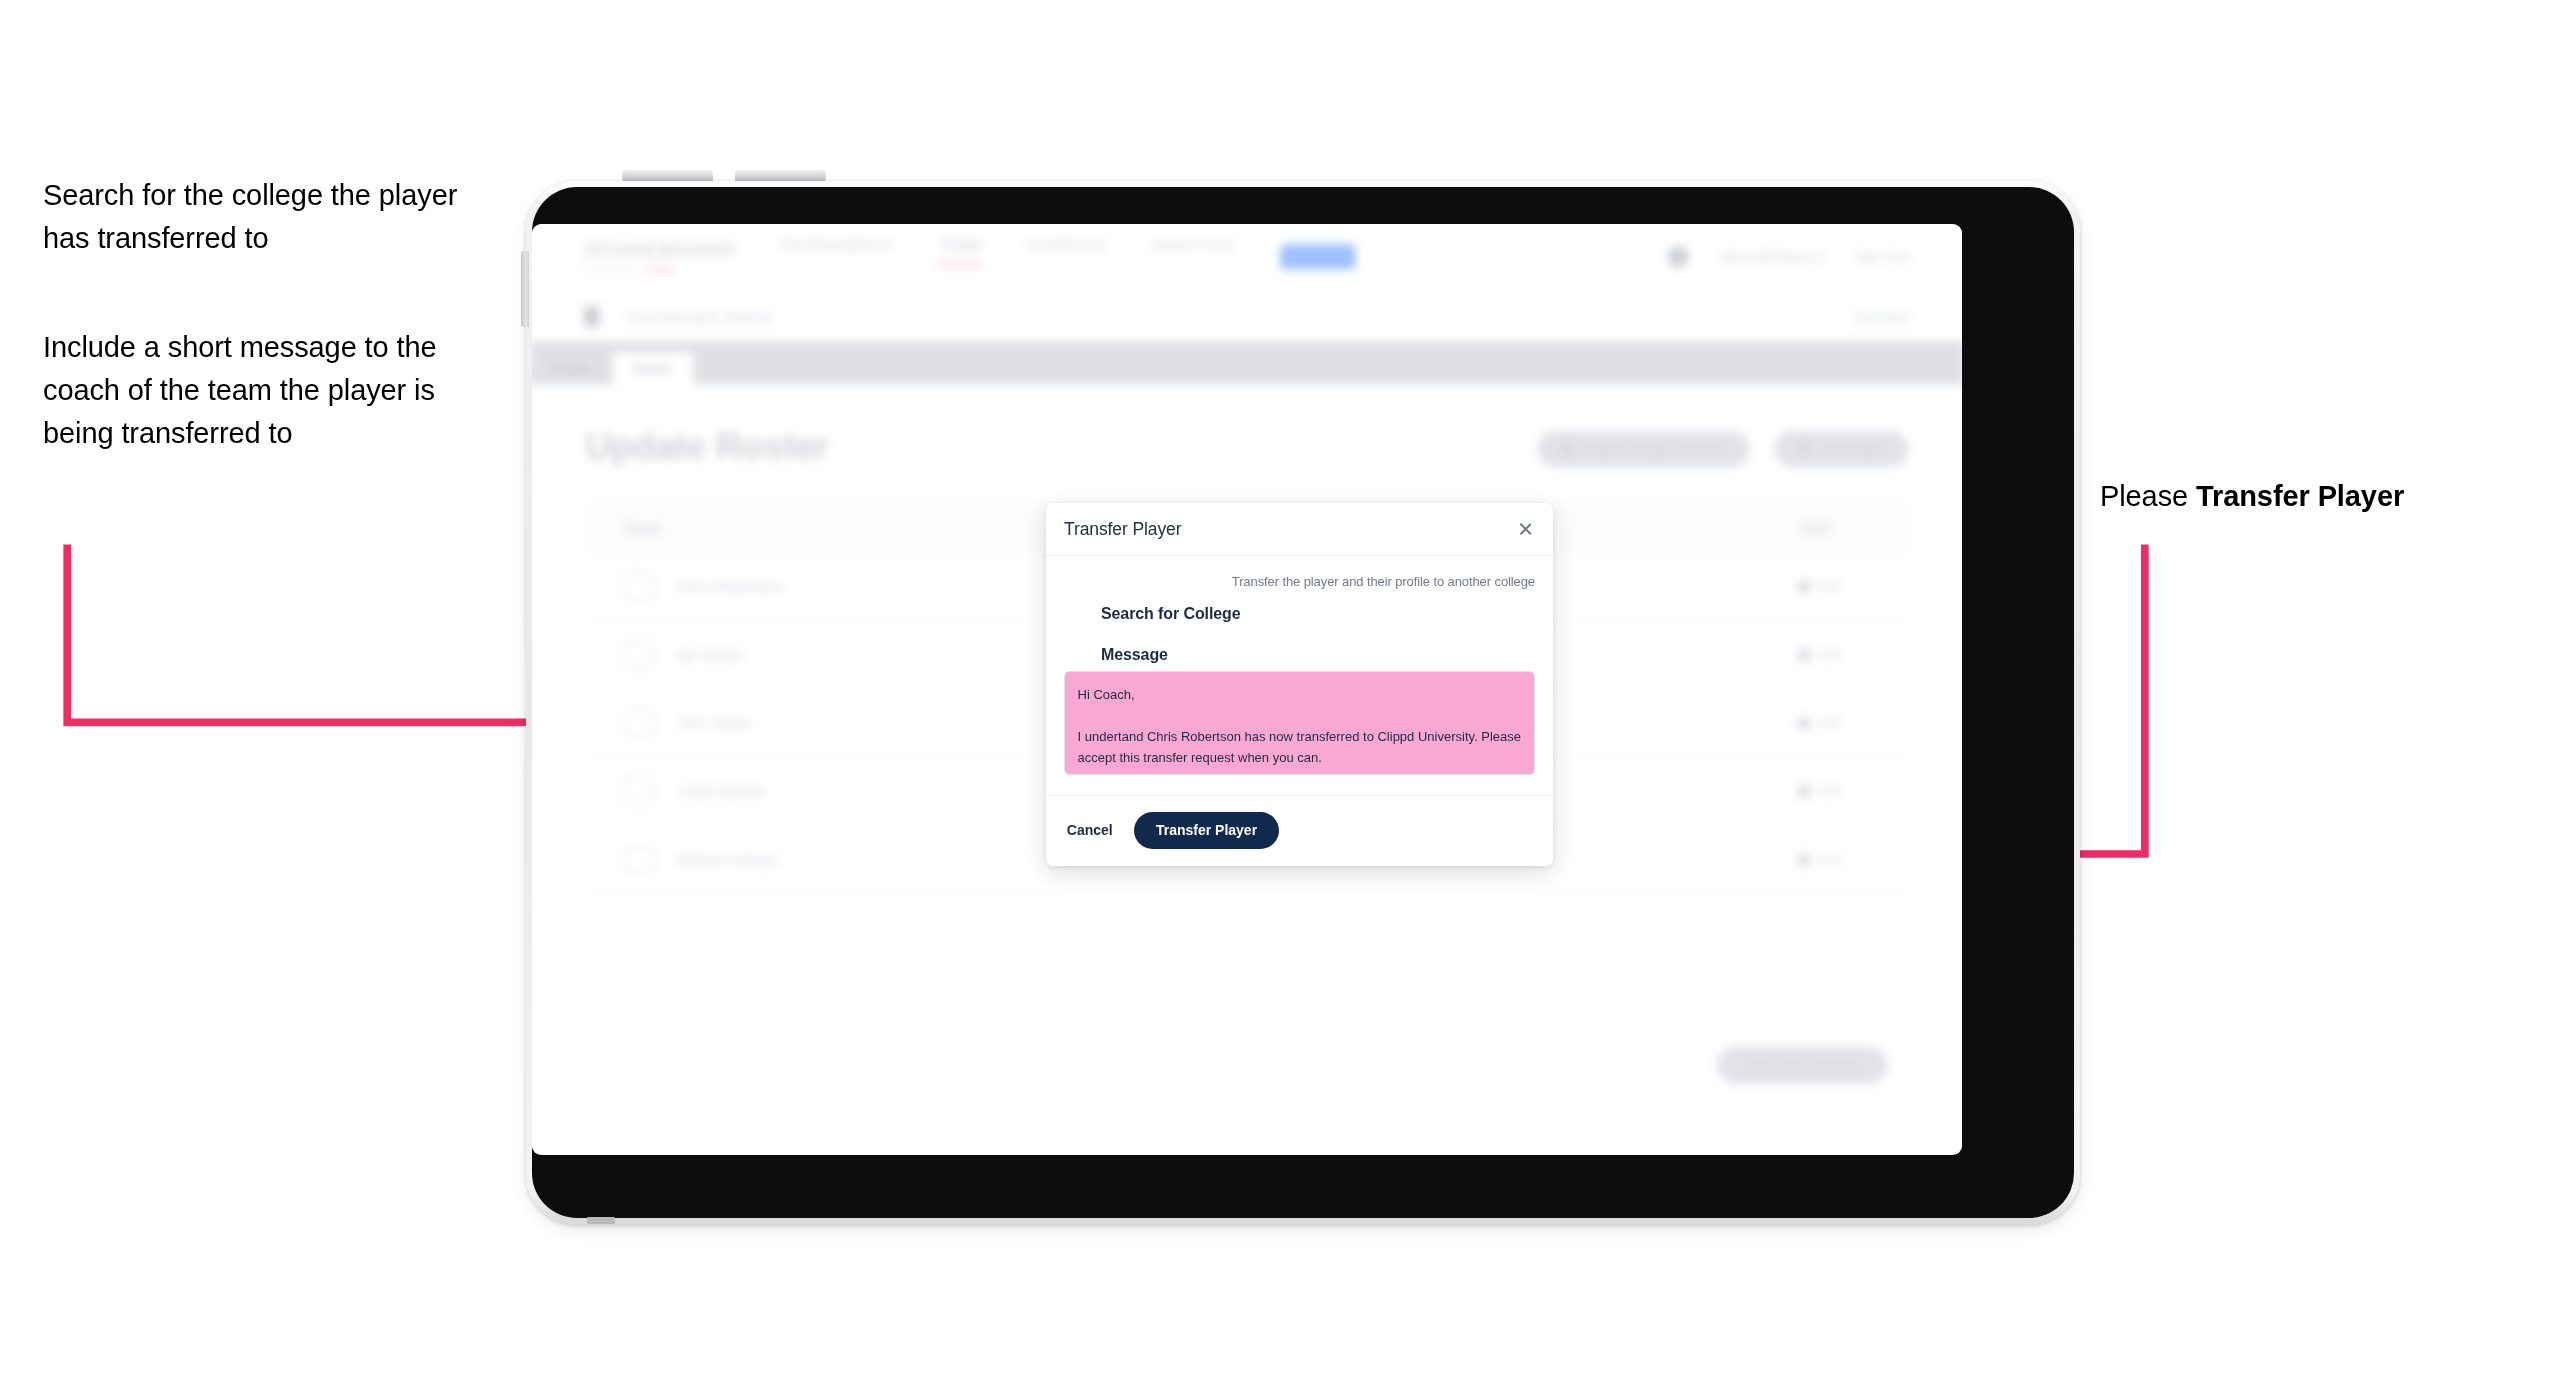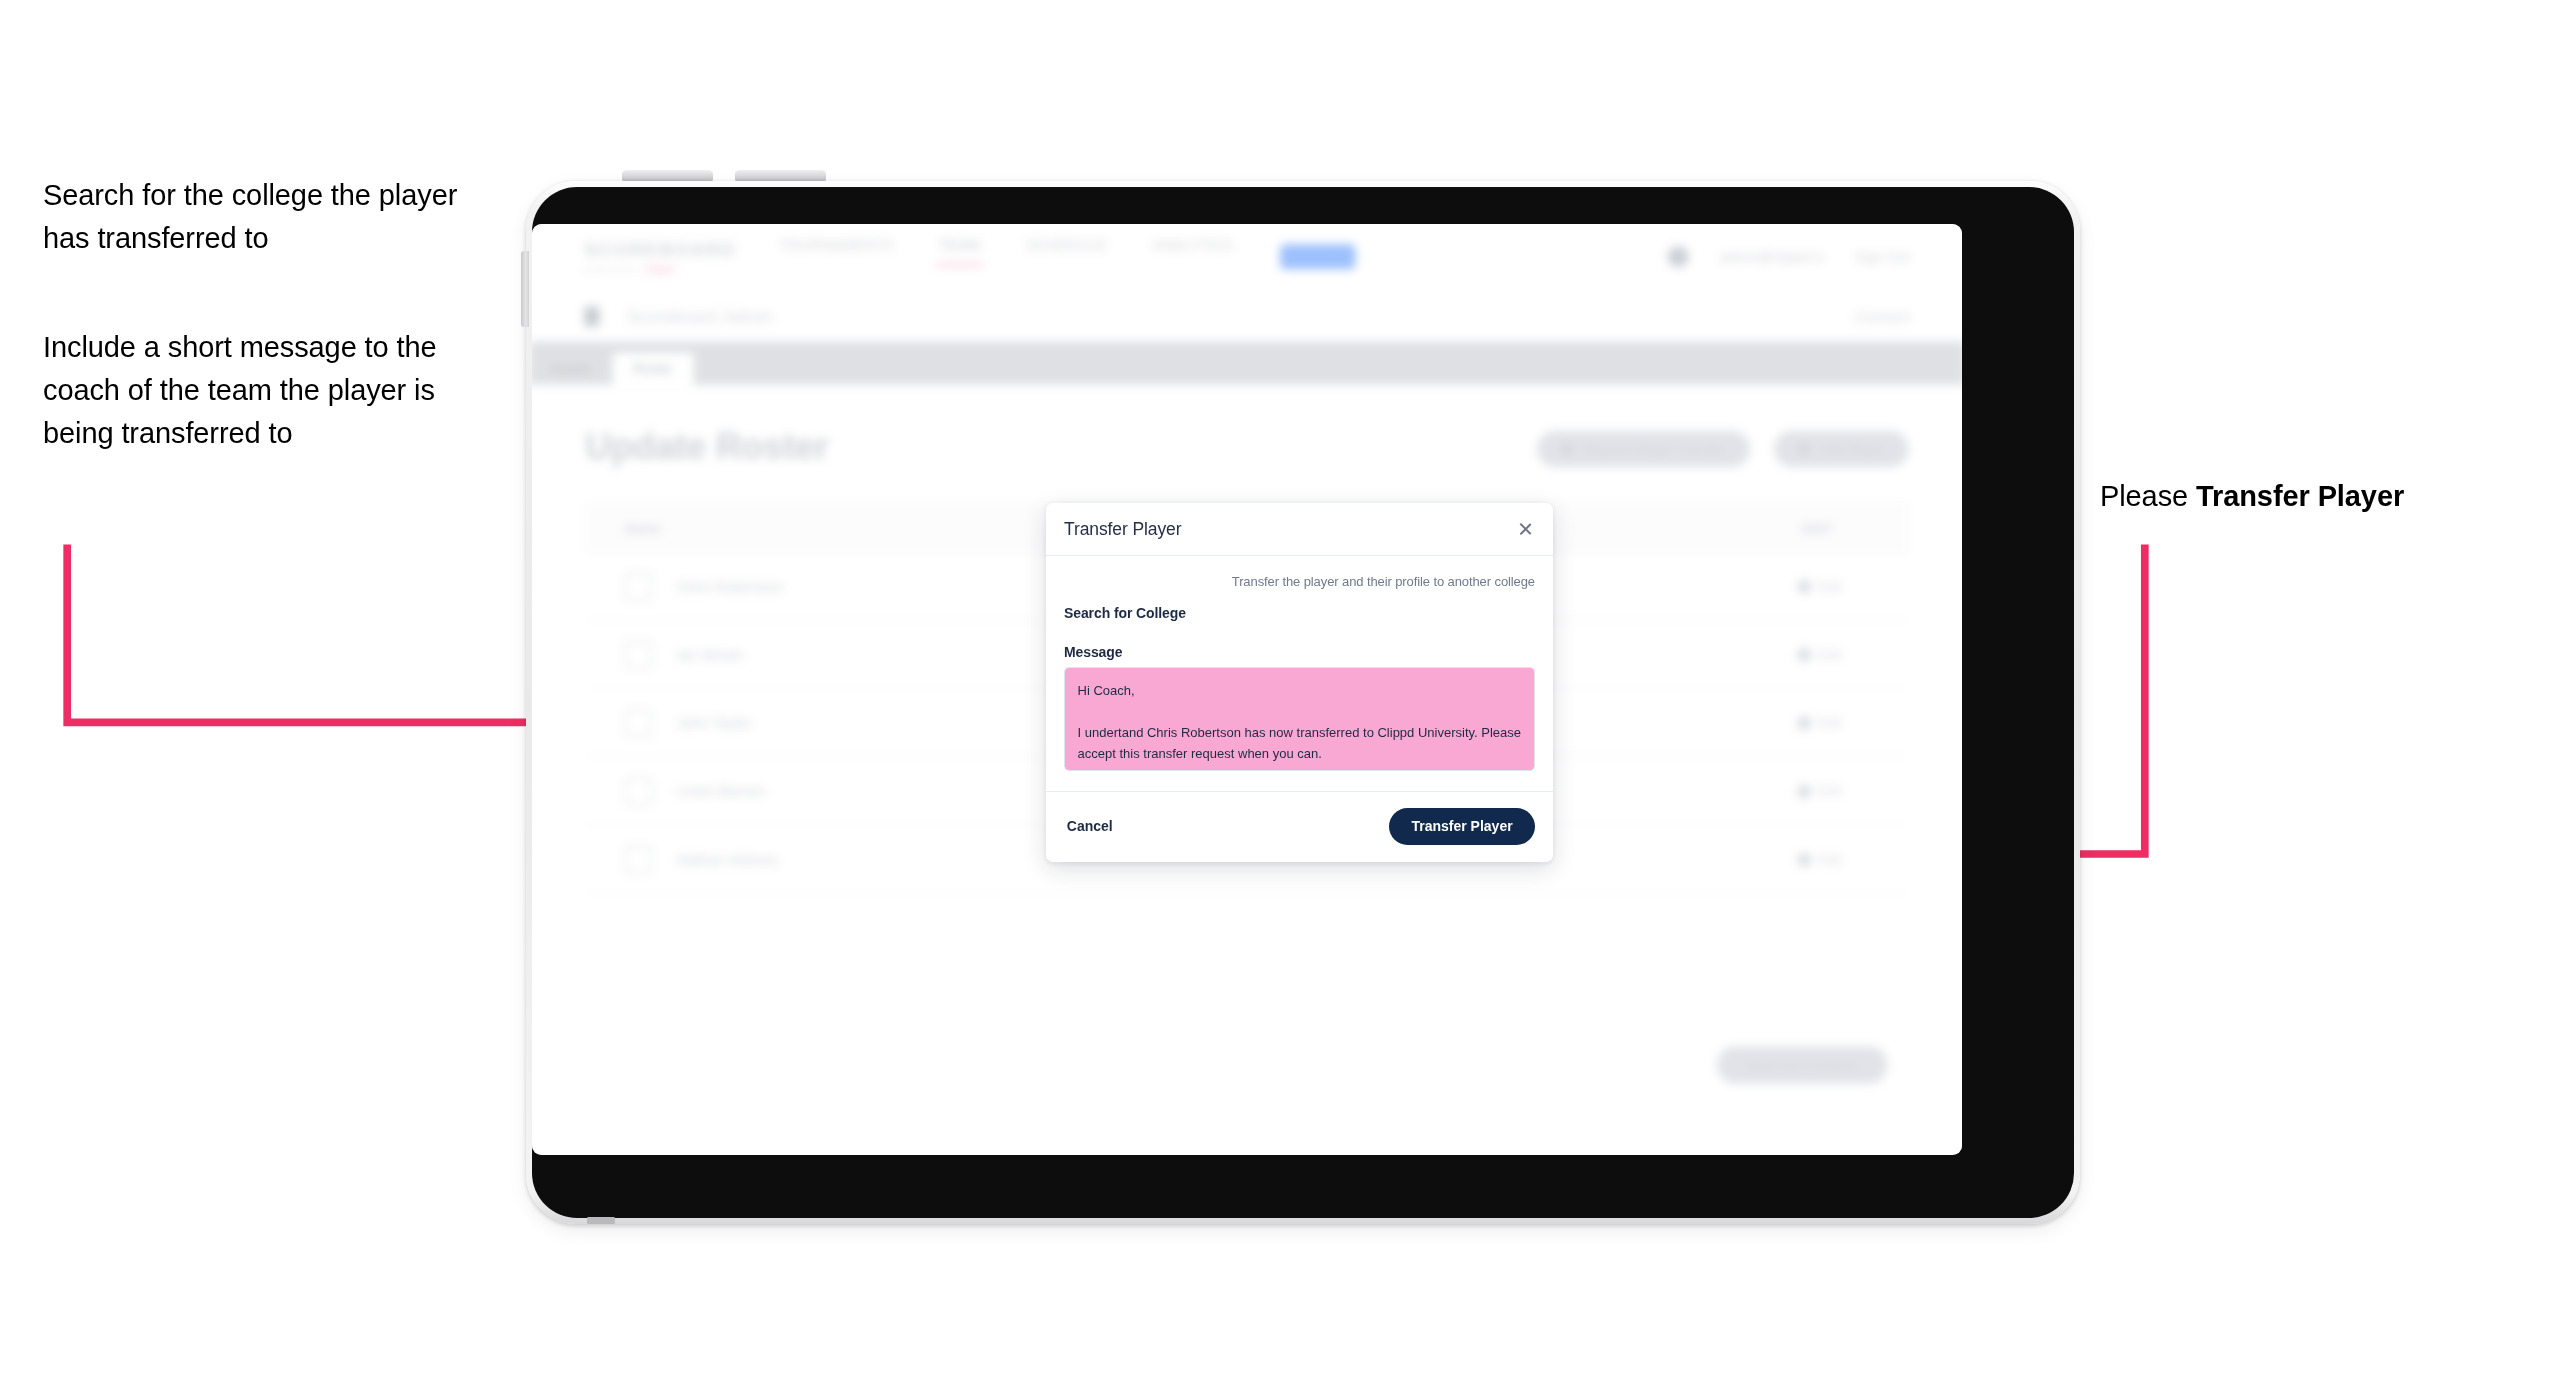--- a/index.html
+++ b/index.html
@@ -217,21 +217,21 @@
     background: #6f7787; border-radius: 1.4px;
   }
   .modal-close::before { transform: rotate(45deg); }
   .modal-close::after  { transform: rotate(-45deg); }
 
   .modal-body { padding: 14px 18px 18px 18px; }
   .modal-desc {
     font-size: 13px; color: #707a8c; margin: 4.2px 0 15.4px 0; letter-spacing: -0.1px; text-align: right;
   }
   .field-label {
-    font-size: 14px; color: #1e2a43; font-weight: 700; margin-bottom: 7.7px; letter-spacing: -0.1px;
+    font-size: 16px; color: #1e2a43; font-weight: 700; margin-bottom: 7.7px; letter-spacing: -0.1px; margin-left: 37px;
   }
   .text-input {
     width: 100%; box-sizing: border-box;
     border: 0.7px solid #dfe3ea; border-radius: 4.9px;
     padding: 10.5px 12.6px;
     font-size: 14px; color: #1e2a43;
     font-family: "Liberation Sans", sans-serif;
     background: #fff; outline: none;
   }
   .field-gap { height: 15.4px; }
@@ -239,21 +239,21 @@
     width: 100%; box-sizing: border-box;
     border: 0.7px solid #dfe3ea; border-radius: 4.9px;
     padding: 11.2px 12.6px 12.6px 12.6px;
     min-height: 104px;
     font-size: 13px; color: #1e2a43; line-height: 1.62;
     font-family: "Liberation Sans", sans-serif;
     background: #f9a8d4; outline: none; resize: none;
     white-space: pre-wrap;
   }
   .modal-footer {
-    display: flex; align-items: center; justify-content: space-between; gap: 18px;
+    display: flex; align-items: center; justify-content: flex-start; gap: 18px;
     padding: 15.4px 18px 17px 18px;
     border-top: 0.7px solid #e8ebf0;
   }
   .btn-cancel {
     background: none; border: none; cursor: pointer;
     font-size: 14px; font-weight: 700; color: #1e2a43;
     font-family: "Liberation Sans", sans-serif; padding: 5.6px 2.8px;
   }
   .btn-primary {
     background: #10294c; color: #ffffff; border: none; cursor: pointer;

